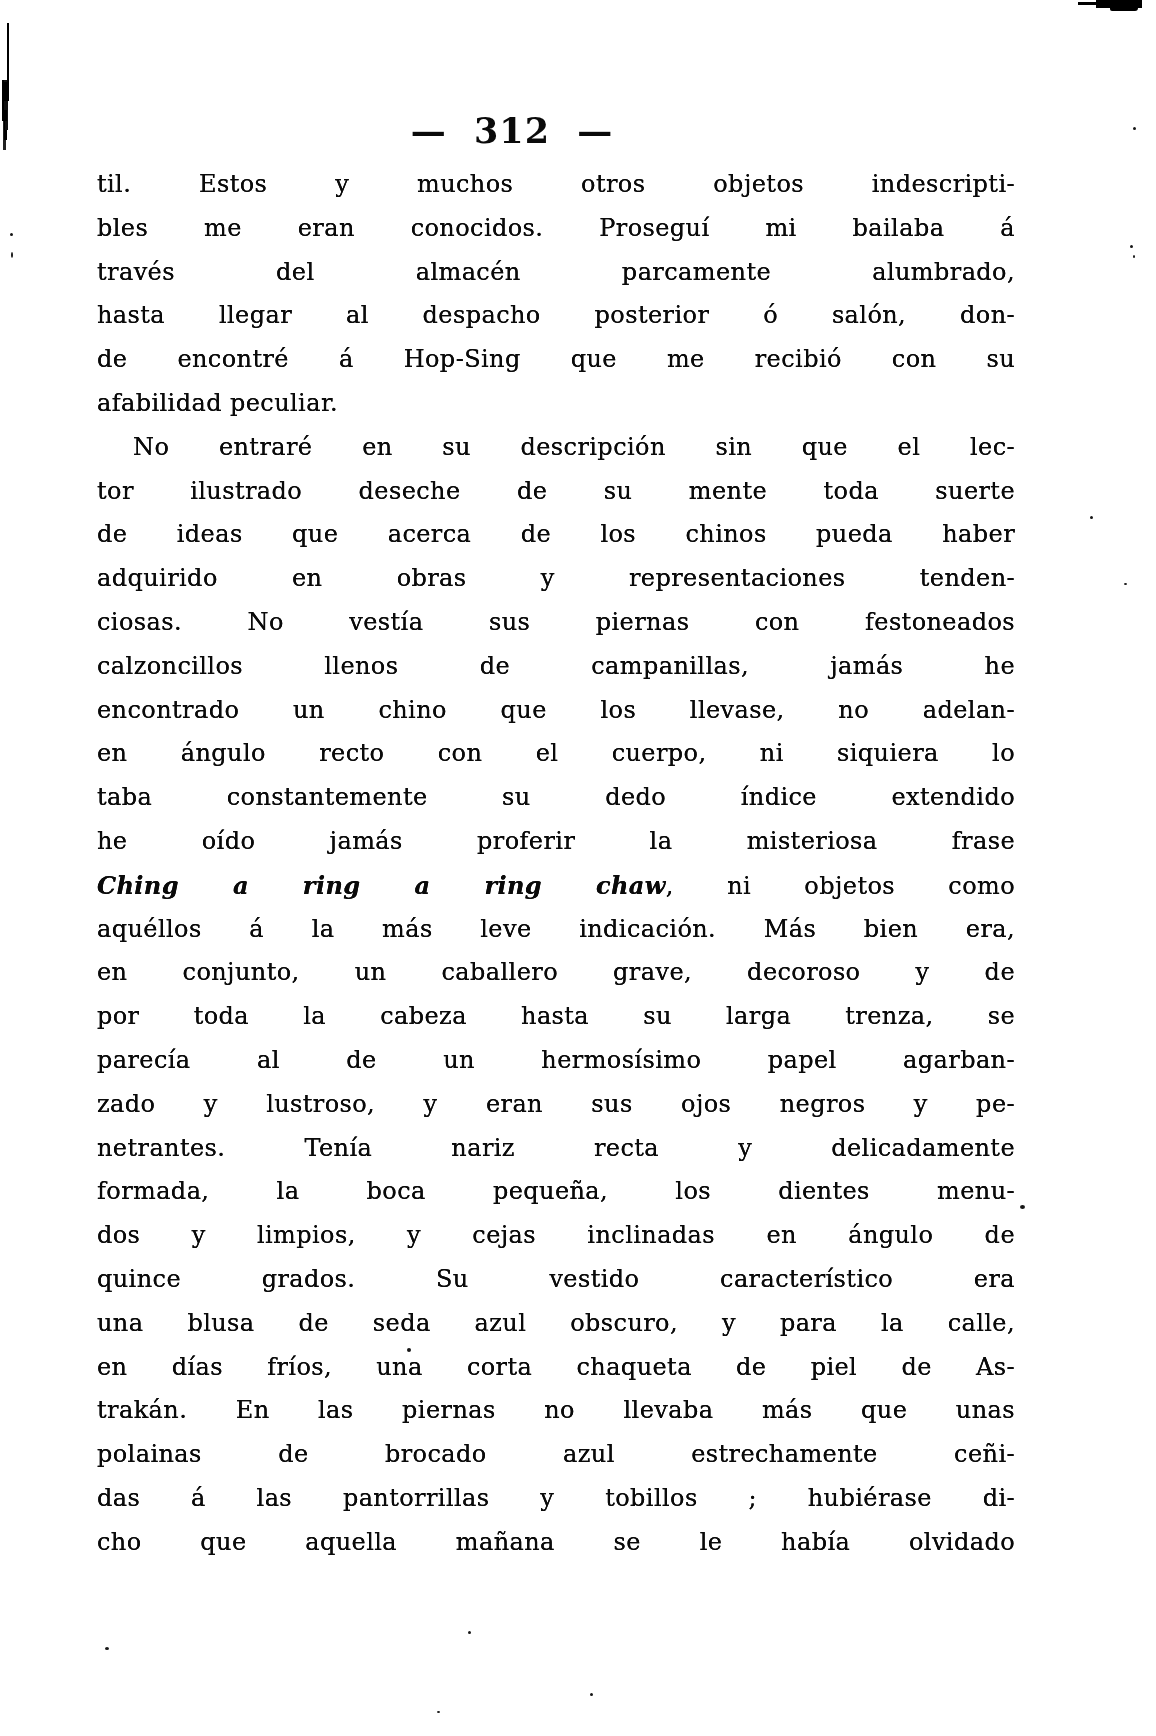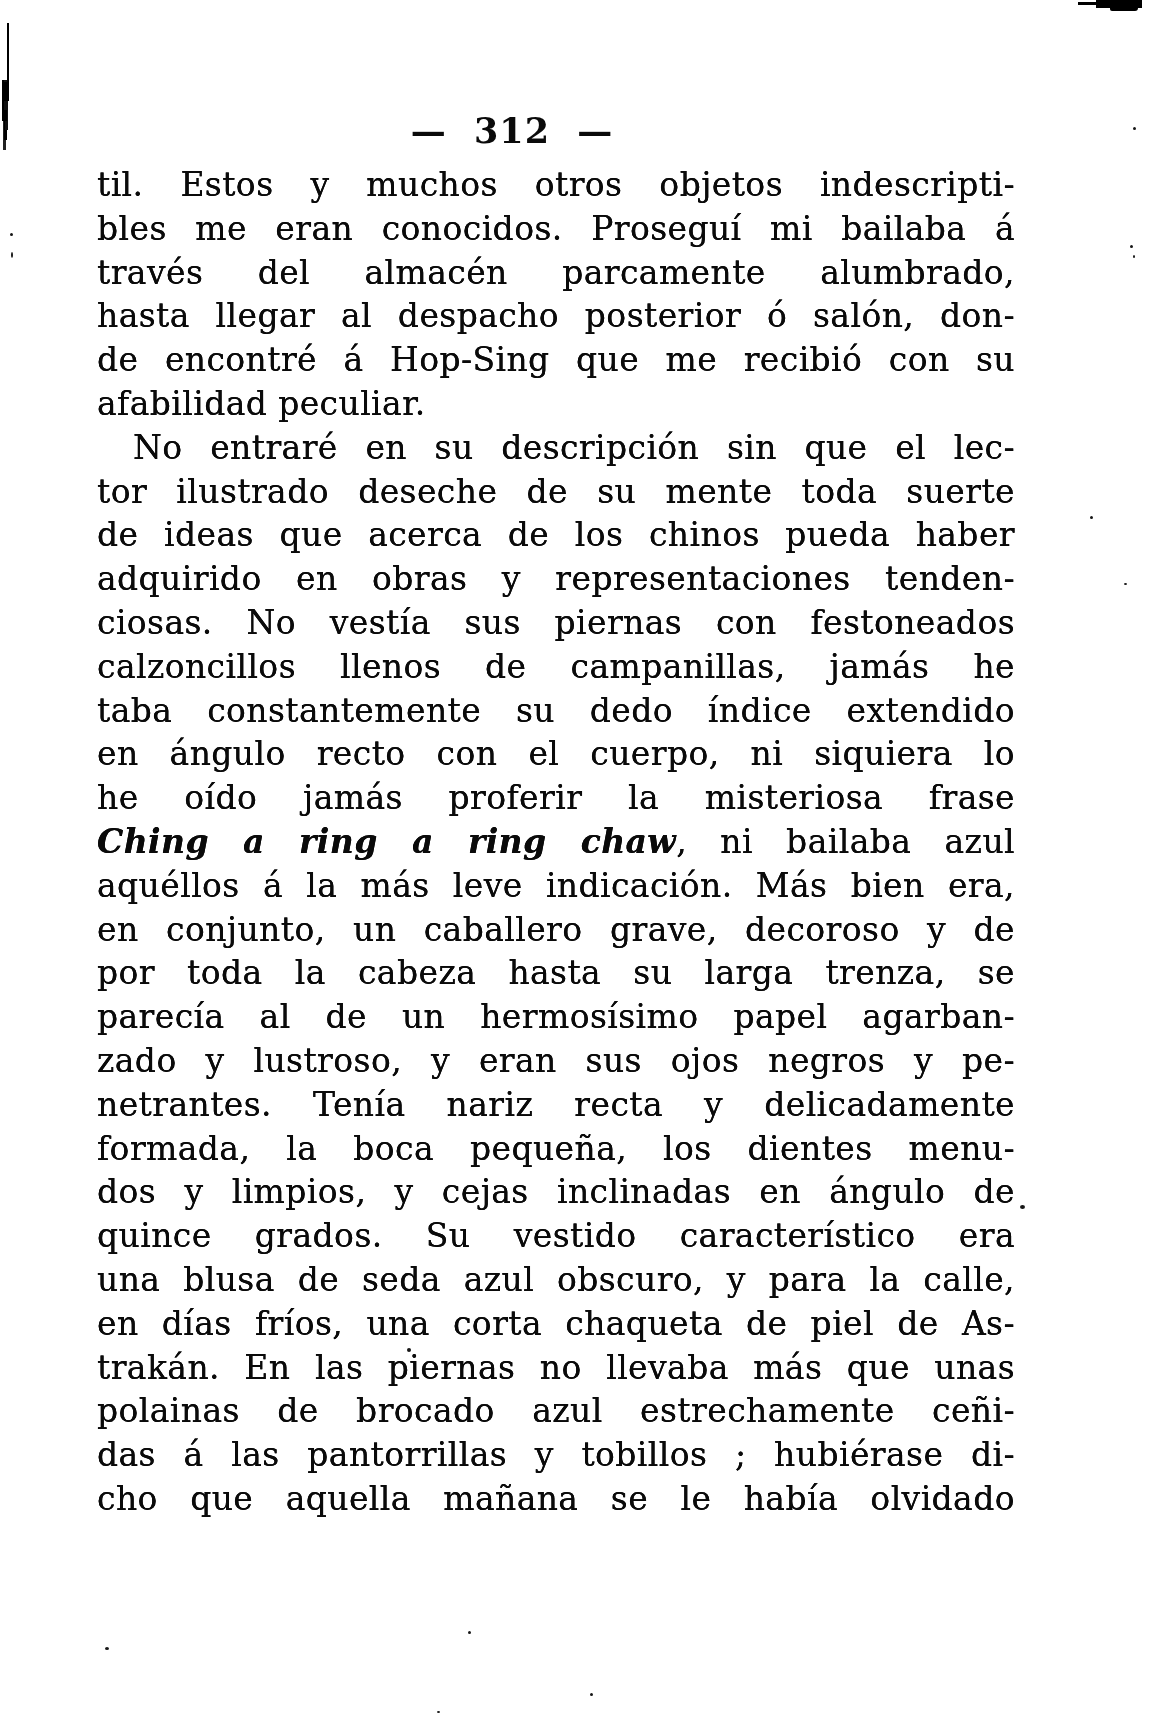--- a/index.html
+++ b/index.html
@@ -28,21 +28,21 @@
   .text-block {
     position: absolute;
     top: 163px;
     left: 97px;
     width: 918px;
   }
   .line {
     text-align: justify;
     text-align-last: justify;
     text-justify: inter-word;
-    font-size: 33px;
+    font-size: 24px;
     line-height: 43.8px;
     height: 43.8px;
     white-space: normal;
     letter-spacing: 0.4px;
     text-shadow: 0 0 0.5px #000;
   }
   .line.flush { text-align-last: left; }
   .line.indent { text-indent: 36px; }
   .line .it { font-style: italic; font-weight: bold; }
   
@@ -72,24 +72,25 @@
       <div class="line"><span>través del almacén parcamente alumbrado,</span></div>
       <div class="line"><span>hasta llegar al despacho posterior ó salón, don-</span></div>
       <div class="line"><span>de encontré á Hop-Sing que me recibió con su</span></div>
       <div class="line flush"><span>afabilidad peculiar.</span></div>
       <div class="line indent"><span>No entraré en su descripción sin que el lec-</span></div>
       <div class="line"><span>tor ilustrado deseche de su mente toda suerte</span></div>
       <div class="line"><span>de ideas que acerca de los chinos pueda haber</span></div>
       <div class="line"><span>adquirido en obras y representaciones tenden-</span></div>
       <div class="line"><span>ciosas. No vestía sus piernas con festoneados</span></div>
       <div class="line"><span>calzoncillos llenos de campanillas, jamás he</span></div>
+      <div class="line"><span>encontrado un chino que los llevase, no adelan-</span></div>
+      <div class="line"><span>en ángulo recto con el cuerpo, ni siquiera lo</span></div>
       <div class="line"><span>taba constantemente su dedo índice extendido</span></div>
-      <div class="line"><span>en ángulo recto con el cuerpo, ni siquiera lo</span></div>
       <div class="line"><span>he oído jamás proferir la misteriosa frase</span></div>
-      <div class="line"><span class="it">Ching a ring a ring chaw</span><span>, ni bailaba azul</span></div>
+      <div class="line"><span class="it">Ching a ring a ring chaw</span><span>, ni objetos como</span></div>
       <div class="line"><span>aquéllos á la más leve indicación. Más bien era,</span></div>
       <div class="line"><span>en conjunto, un caballero grave, decoroso y de</span></div>
       <div class="line"><span>por toda la cabeza hasta su larga trenza, se</span></div>
       <div class="line"><span>parecía al de un hermosísimo papel agarban-</span></div>
       <div class="line"><span>zado y lustroso, y eran sus ojos negros y pe-</span></div>
       <div class="line"><span>netrantes. Tenía nariz recta y delicadamente</span></div>
       <div class="line"><span>formada, la boca pequeña, los dientes menu-</span></div>
       <div class="line"><span>dos y limpios, y cejas inclinadas en ángulo de</span></div>
       <div class="line"><span>quince grados. Su vestido característico era</span></div>
       <div class="line"><span>una blusa de seda azul obscuro, y para la calle,</span></div>

